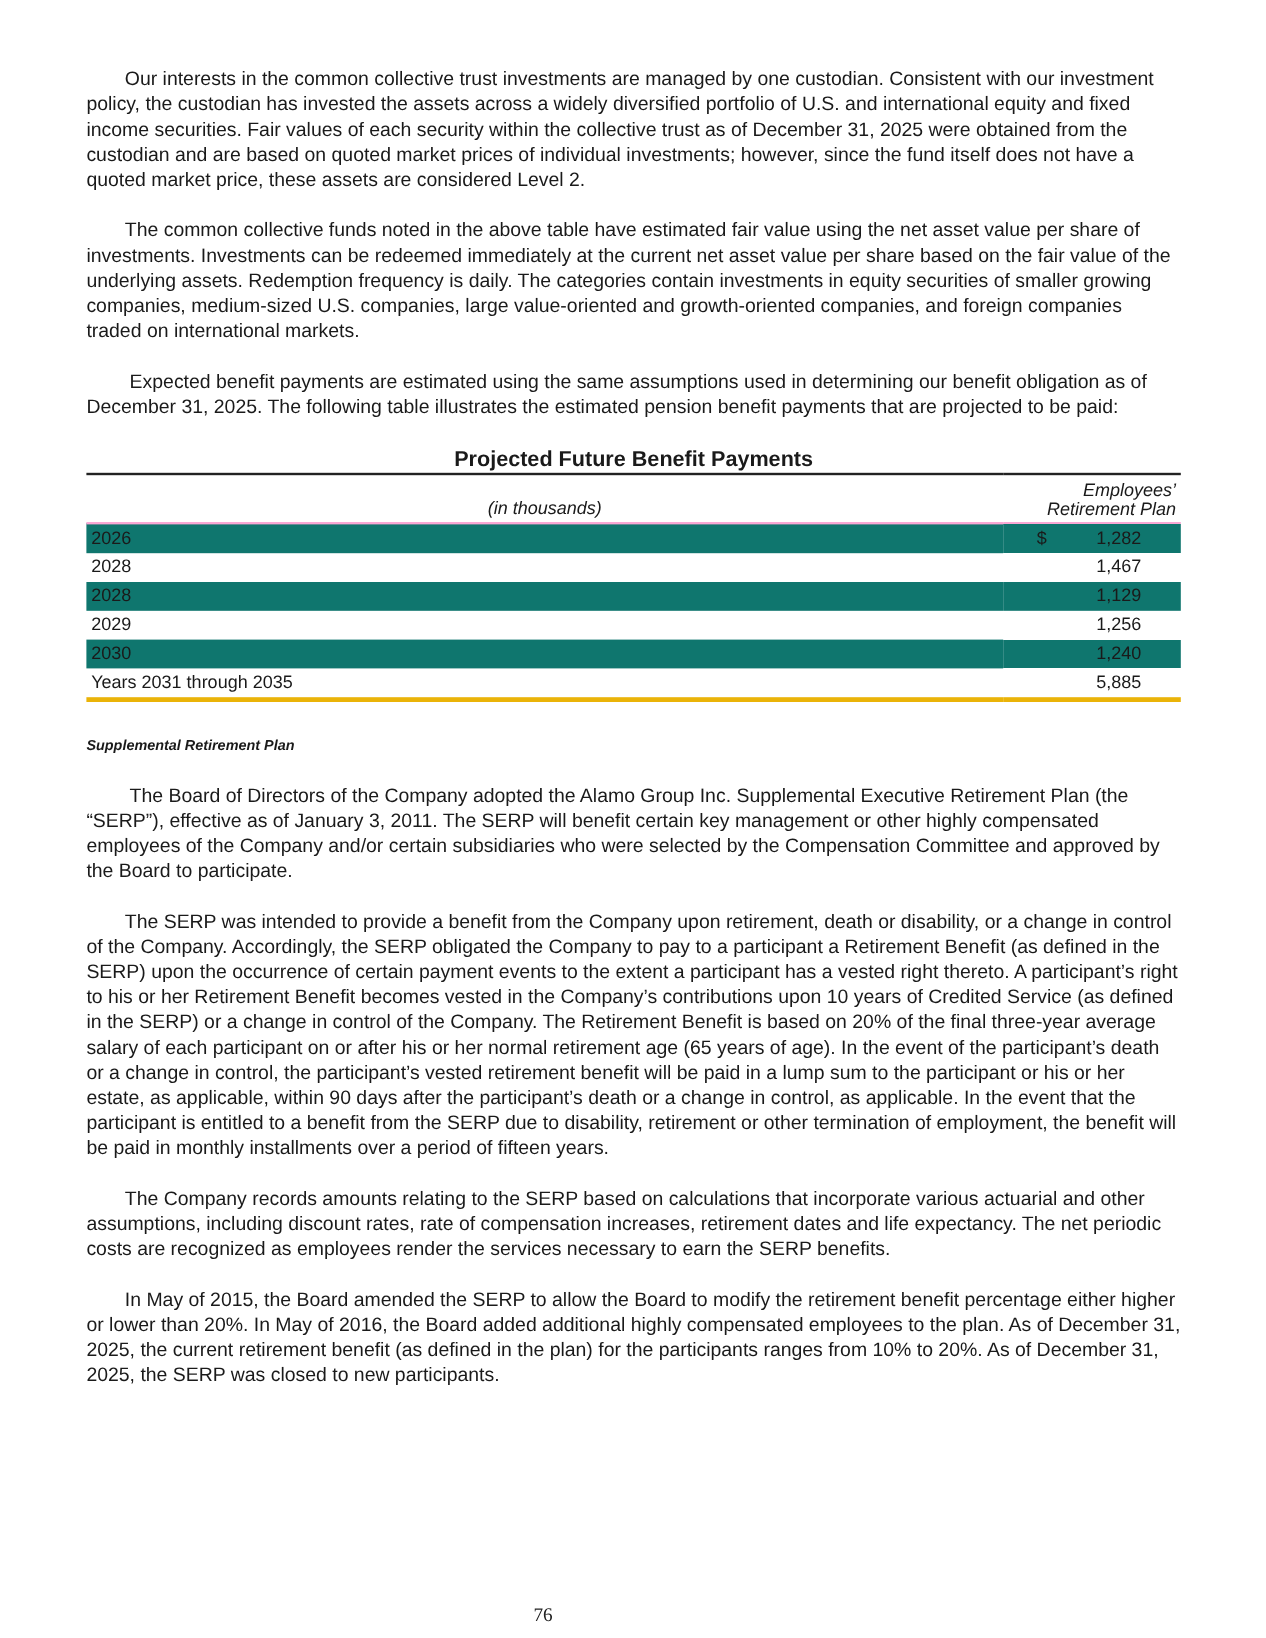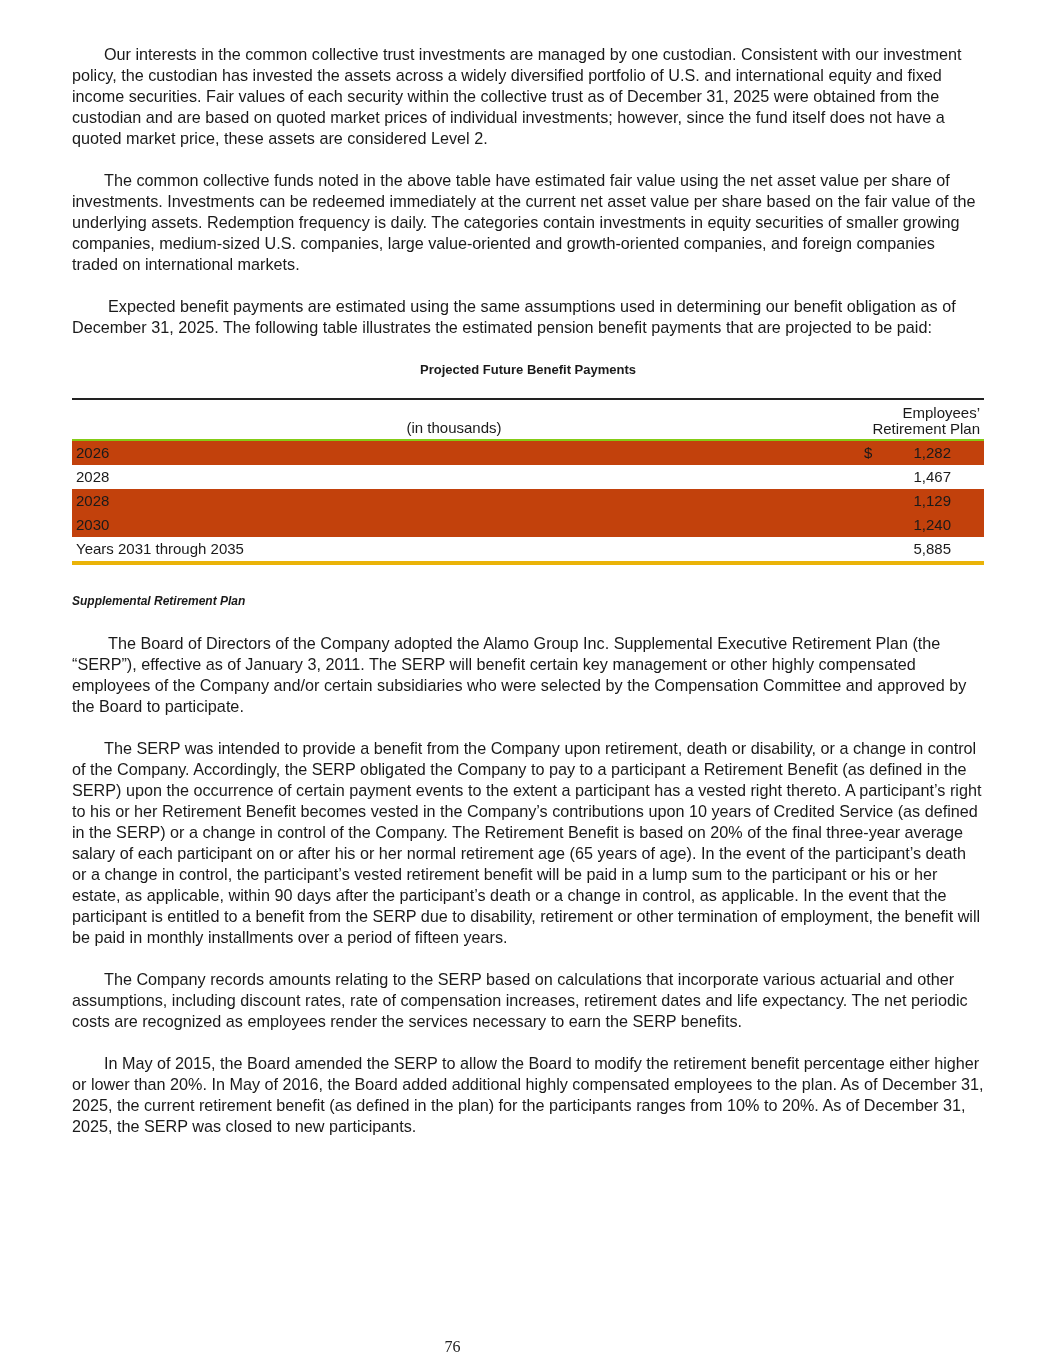--- a/index.html
+++ b/index.html
@@ -11,69 +11,70 @@
       width: 1055px;
       height: 1365px;
       position: relative;
       overflow: hidden;
       font-family: "Liberation Sans", sans-serif;
       color: #1a1a1a;
     }
     .page {
       position: absolute;
       left: 72px;
-      top: 44px;
+      top: 56px;
       width: 912px;
     }
     p.para {
       margin: 0;
       font-size: 16.2px;
       line-height: 21px;
       text-indent: 32px;
     }
     p.para.wide-indent { text-indent: 36px; }
     .gap { height: 21px; }
 
     .table-title {
       text-align: center;
       font-weight: bold;
-      font-size: 13px;
+      font-size: 18px;
       line-height: 20px;
       margin-top: 22px;
-      padding-bottom: 18px;
+      padding-bottom: 2px;
     }
     table.benefits {
       width: 912px;
       border-collapse: collapse;
       font-size: 15px;
     }
     table.benefits thead tr.head-row th {
       border-top: 2px solid #222;
-      border-bottom: 2px solid #84cc16;
+      border-bottom: 2px solid #f9a8d4;
       padding: 5px 4px 2px 4px;
       vertical-align: bottom;
       font-weight: normal;
+      font-style: italic;
     }
     table.benefits thead th.label-col {
       text-align: center;
       line-height: 18px;
     }
     table.benefits thead th.value-col {
       text-align: right;
       font-weight: bold;
       line-height: 16px;
       width: 140px;
       padding-right: 10px;
     }
     table.benefits tbody td {
       height: 24px;
       padding: 0 4px;
       line-height: 24px;
     }
-    table.benefits tbody tr.shaded td { background: #c2410c; }
+    table.benefits tbody tr.shaded td { background: #0f766e; }
     table.benefits tbody tr.last td { border-bottom: 4px solid #eab308; }
     table.benefits tbody td.value-col {
       text-align: right;
       padding-right: 33px;
       position: relative;
     }
     .currency {
       position: absolute;
       left: 28px;
     }
@@ -128,20 +129,24 @@
         </td>
       </tr>
       <tr>
         <td>2028</td>
         <td class="value-col">1,467</td>
       </tr>
       <tr class="shaded">
         <td>2028</td>
         <td class="value-col">1,129</td>
       </tr>
+      <tr>
+        <td>2029</td>
+        <td class="value-col">1,256</td>
+      </tr>
       <tr class="shaded">
         <td>2030</td>
         <td class="value-col">1,240</td>
       </tr>
       <tr class="last">
         <td>Years 2031 through 2035</td>
         <td class="value-col">5,885</td>
       </tr>
     </tbody>
   </table>

